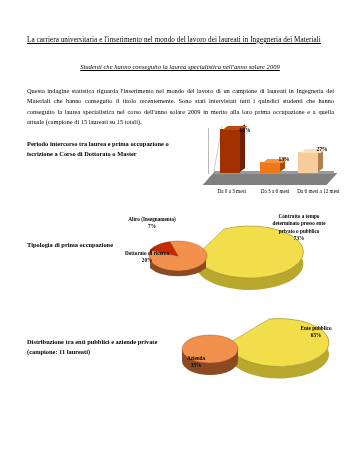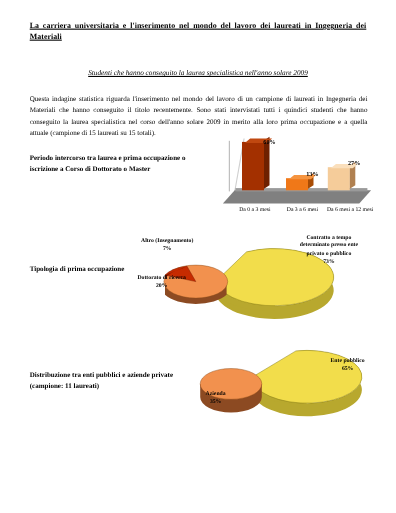--- a/index.html
+++ b/index.html
@@ -21,24 +21,24 @@
     width: 360px;
     height: 466px;
     background: #fff;
     box-sizing: border-box;
   }
 
   
   .doc-title {
     position: absolute;
     left: 27px;
-    top: 18px;
+    top: 35px;
     width: 306px;
     font-size: 7.2px;
-    font-weight: bold;
+    font-weight: normal;
     line-height: 1.45;
     text-align: justify;
     text-decoration: underline;
     letter-spacing: 0.05px;
   }
 
   
   .doc-subtitle {
     position: absolute;
     left: 27px;

